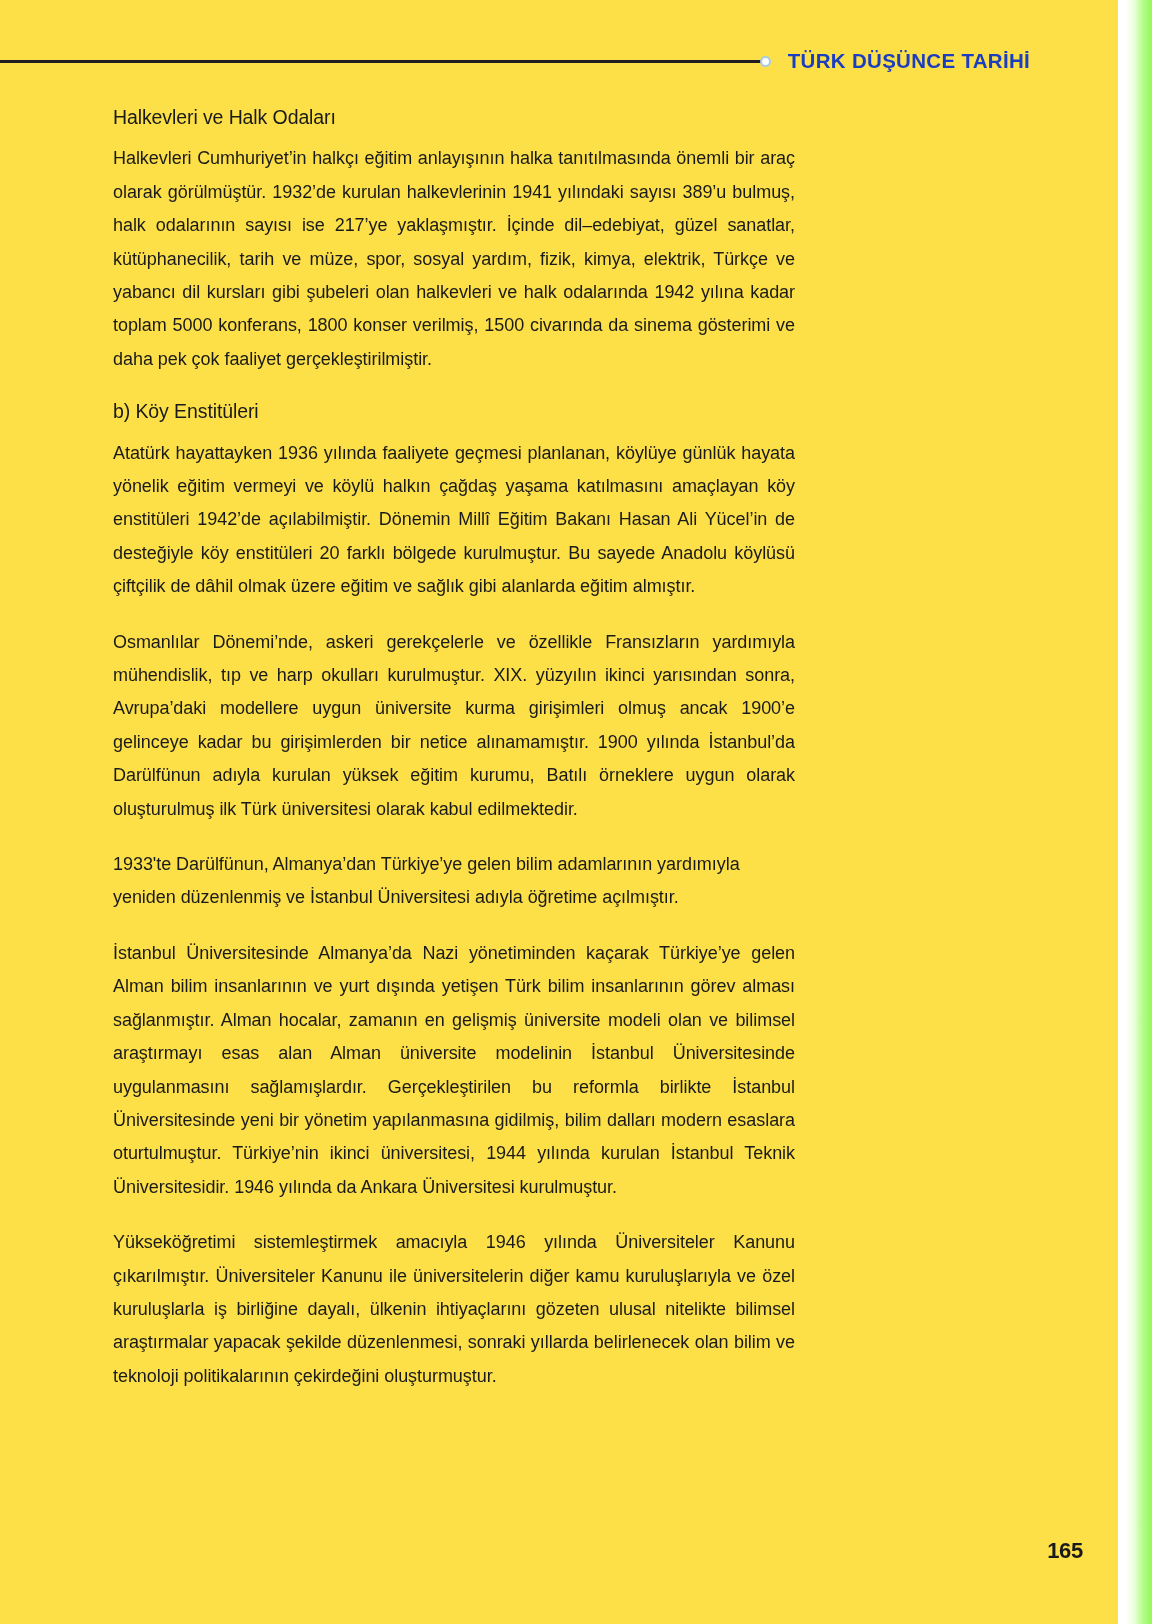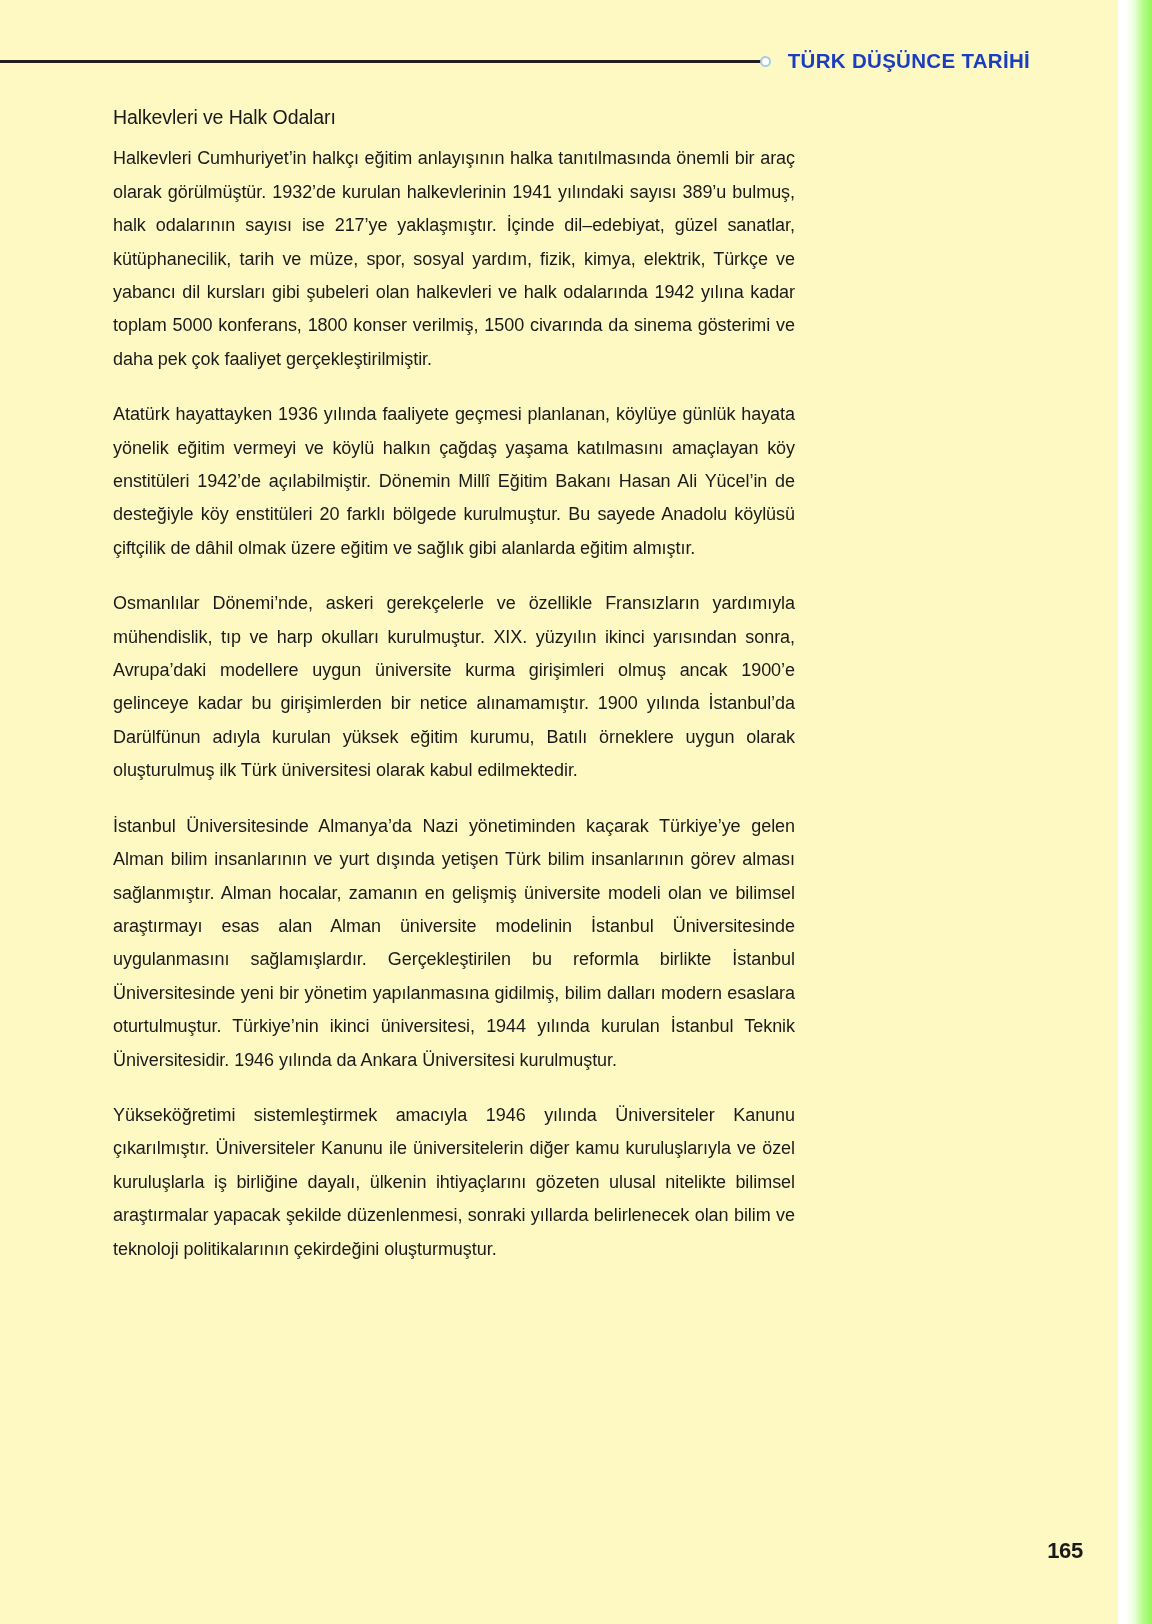--- a/index.html
+++ b/index.html
@@ -8,21 +8,21 @@
     background: #ffffff;
   }
   body {
     font-family: "Liberation Sans", sans-serif;
     -webkit-font-smoothing: antialiased;
   }
   .page {
     position: relative;
     width: 1152px;
     height: 1624px;
-    background: #fef9c3;
+    background: #fde047;
     overflow: hidden;
     box-sizing: border-box;
   }
 
   
   .edge-strip {
     position: absolute;
     top: 0;
     right: 0;
     width: 34px;
@@ -129,26 +129,28 @@
     <div class="header-dot"></div>
     <div class="header-title">TÜRK DÜŞÜNCE TARİHİ</div>
   </div>
 
   <div class="content">
 
     <h2 class="sub-head">Halkevleri ve Halk Odaları</h2>
 
     <p class="body-par">Halkevleri Cumhuriyet’in halkçı eğitim anlayışının halka tanıtılmasında önemli bir araç olarak görülmüştür. 1932’de kurulan halkevlerinin 1941 yılındaki sayısı 389’u bulmuş, halk odalarının sayısı ise 217’ye yaklaşmıştır. İçinde dil–edebiyat, güzel sanatlar, kütüphanecilik, tarih ve müze, spor, sosyal yardım, fizik, kimya, elektrik, Türkçe ve yabancı dil kursları gibi şubeleri olan halkevleri ve halk odalarında 1942 yılına kadar toplam 5000 konferans, 1800 konser verilmiş, 1500 civarında da sinema gösterimi ve daha pek çok faaliyet gerçekleştirilmiştir.</p>
 
+    <h2 class="sub-head spaced">b) Köy Enstitüleri</h2>
 
     <p class="body-par">Atatürk hayattayken 1936 yılında faaliyete geçmesi planlanan, köylüye günlük hayata yönelik eğitim vermeyi ve köylü halkın çağdaş yaşama katılmasını amaçlayan köy enstitüleri 1942’de açılabilmiştir. Dönemin Millî Eğitim Bakanı Hasan Ali Yücel’in de desteğiyle köy enstitüleri 20 farklı bölgede kurulmuştur. Bu sayede Anadolu köylüsü çiftçilik de dâhil olmak üzere eğitim ve sağlık gibi alanlarda eğitim almıştır.</p>
 
 
     <p class="body-par">Osmanlılar Dönemi’nde, askeri gerekçelerle ve özellikle Fransızların yardımıyla mühendislik, tıp ve harp okulları kurulmuştur. XIX. yüzyılın ikinci yarısından sonra, Avrupa’daki modellere uygun üniversite kurma girişimleri olmuş ancak 1900’e gelinceye kadar bu girişimlerden bir netice alınamamıştır. 1900 yılında İstanbul’da Darülfünun adıyla kurulan yüksek eğitim kurumu, Batılı örneklere uygun olarak oluşturulmuş ilk Türk üniversitesi olarak kabul edilmektedir.</p>
 
+    <p class="body-par noj">1933'te Darülfünun, Almanya’dan Türkiye’ye gelen bilim adamlarının yardımıyla yeniden düzenlenmiş ve İstanbul Üniversitesi adıyla öğretime açılmıştır.</p>
 
     <p class="body-par">İstanbul Üniversitesinde Almanya’da Nazi yönetiminden kaçarak Türkiye’ye gelen Alman bilim insanlarının ve yurt dışında yetişen Türk bilim insanlarının görev alması sağlanmıştır. Alman hocalar, zamanın en gelişmiş üniversite modeli olan ve bilimsel araştırmayı esas alan Alman üniversite modelinin İstanbul Üniversitesinde uygulanmasını sağlamışlardır. Gerçekleştirilen bu reformla birlikte İstanbul Üniversitesinde yeni bir yönetim yapılanmasına gidilmiş, bilim dalları modern esaslara oturtulmuştur. Türkiye’nin ikinci üniversitesi, 1944 yılında kurulan İstanbul Teknik Üniversitesidir. 1946 yılında da Ankara Üniversitesi kurulmuştur.</p>
 
     <p class="body-par last">Yükseköğretimi sistemleştirmek amacıyla 1946 yılında Üniversiteler Kanunu çıkarılmıştır. Üniversiteler Kanunu ile üniversitelerin diğer kamu kuruluşlarıyla ve özel kuruluşlarla iş birliğine dayalı, ülkenin ihtiyaçlarını gözeten ulusal nitelikte bilimsel araştırmalar yapacak şekilde düzenlenmesi, sonraki yıllarda belirlenecek olan bilim ve teknoloji politikalarının çekirdeğini  oluşturmuştur.</p>
 
   </div>
 
   <div class="folio">165</div>
 
 </div>

